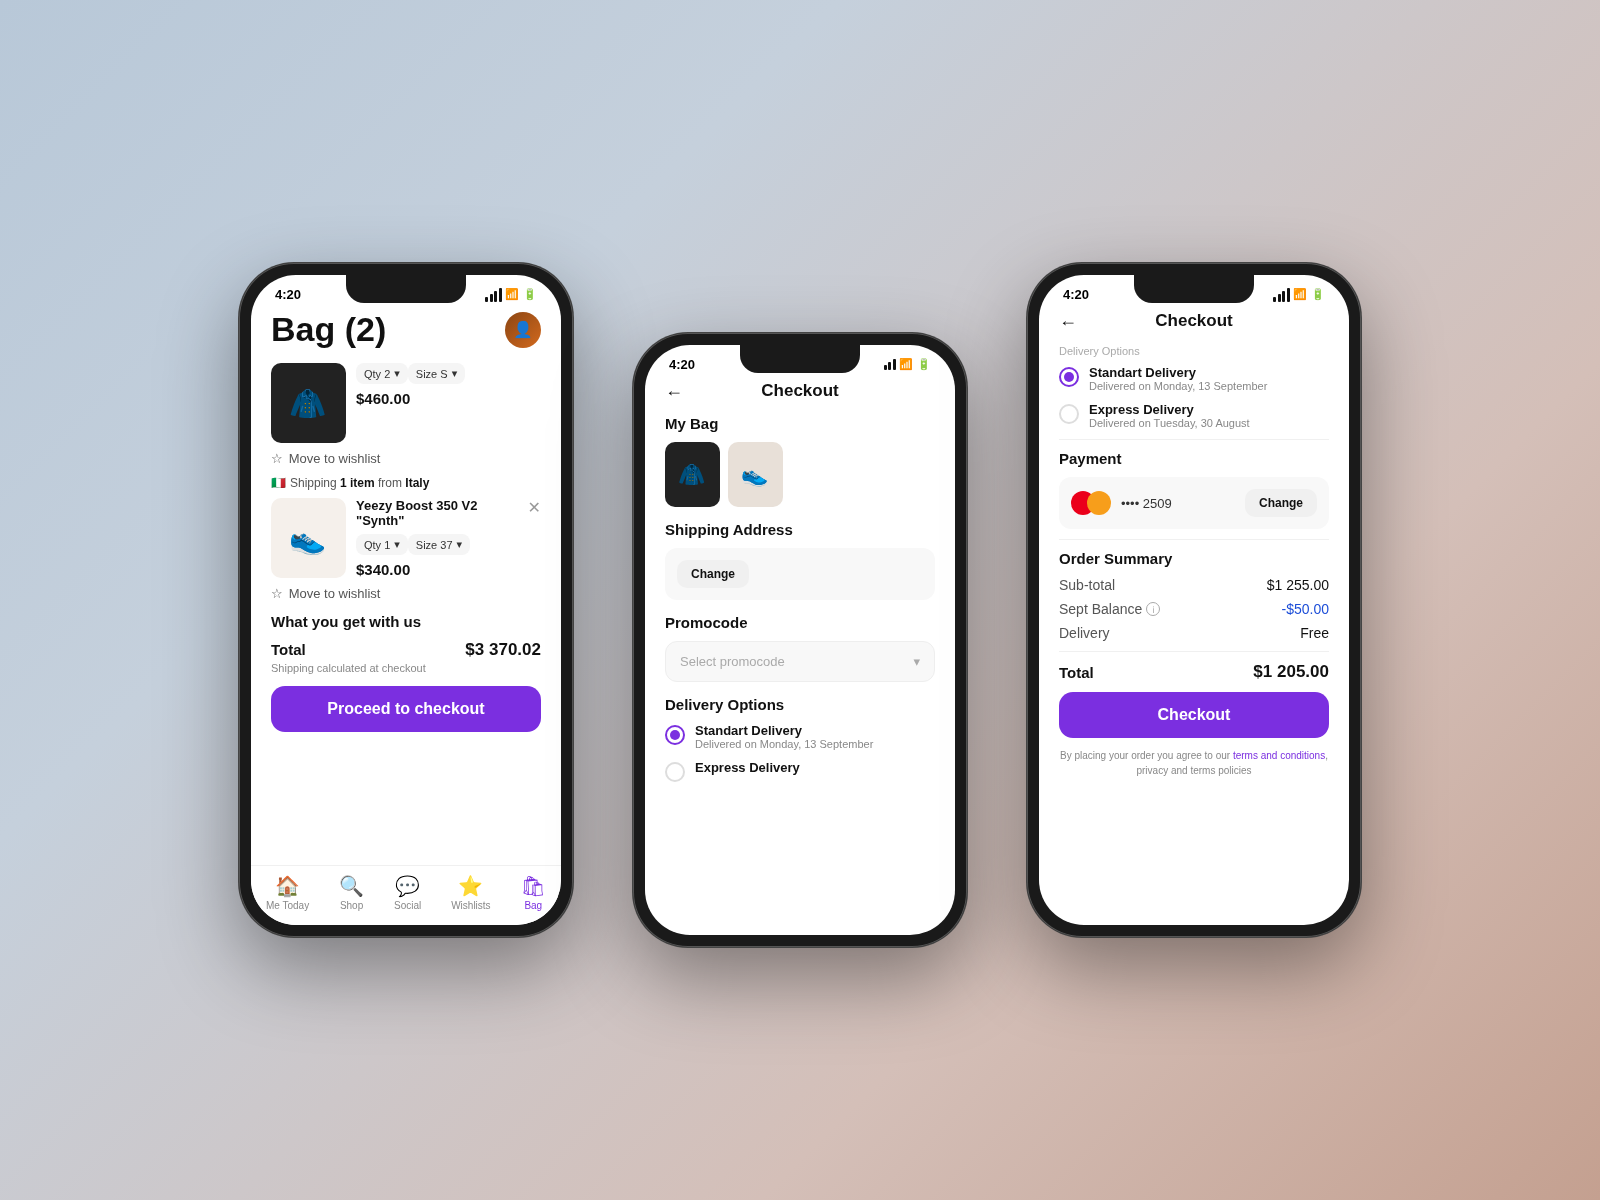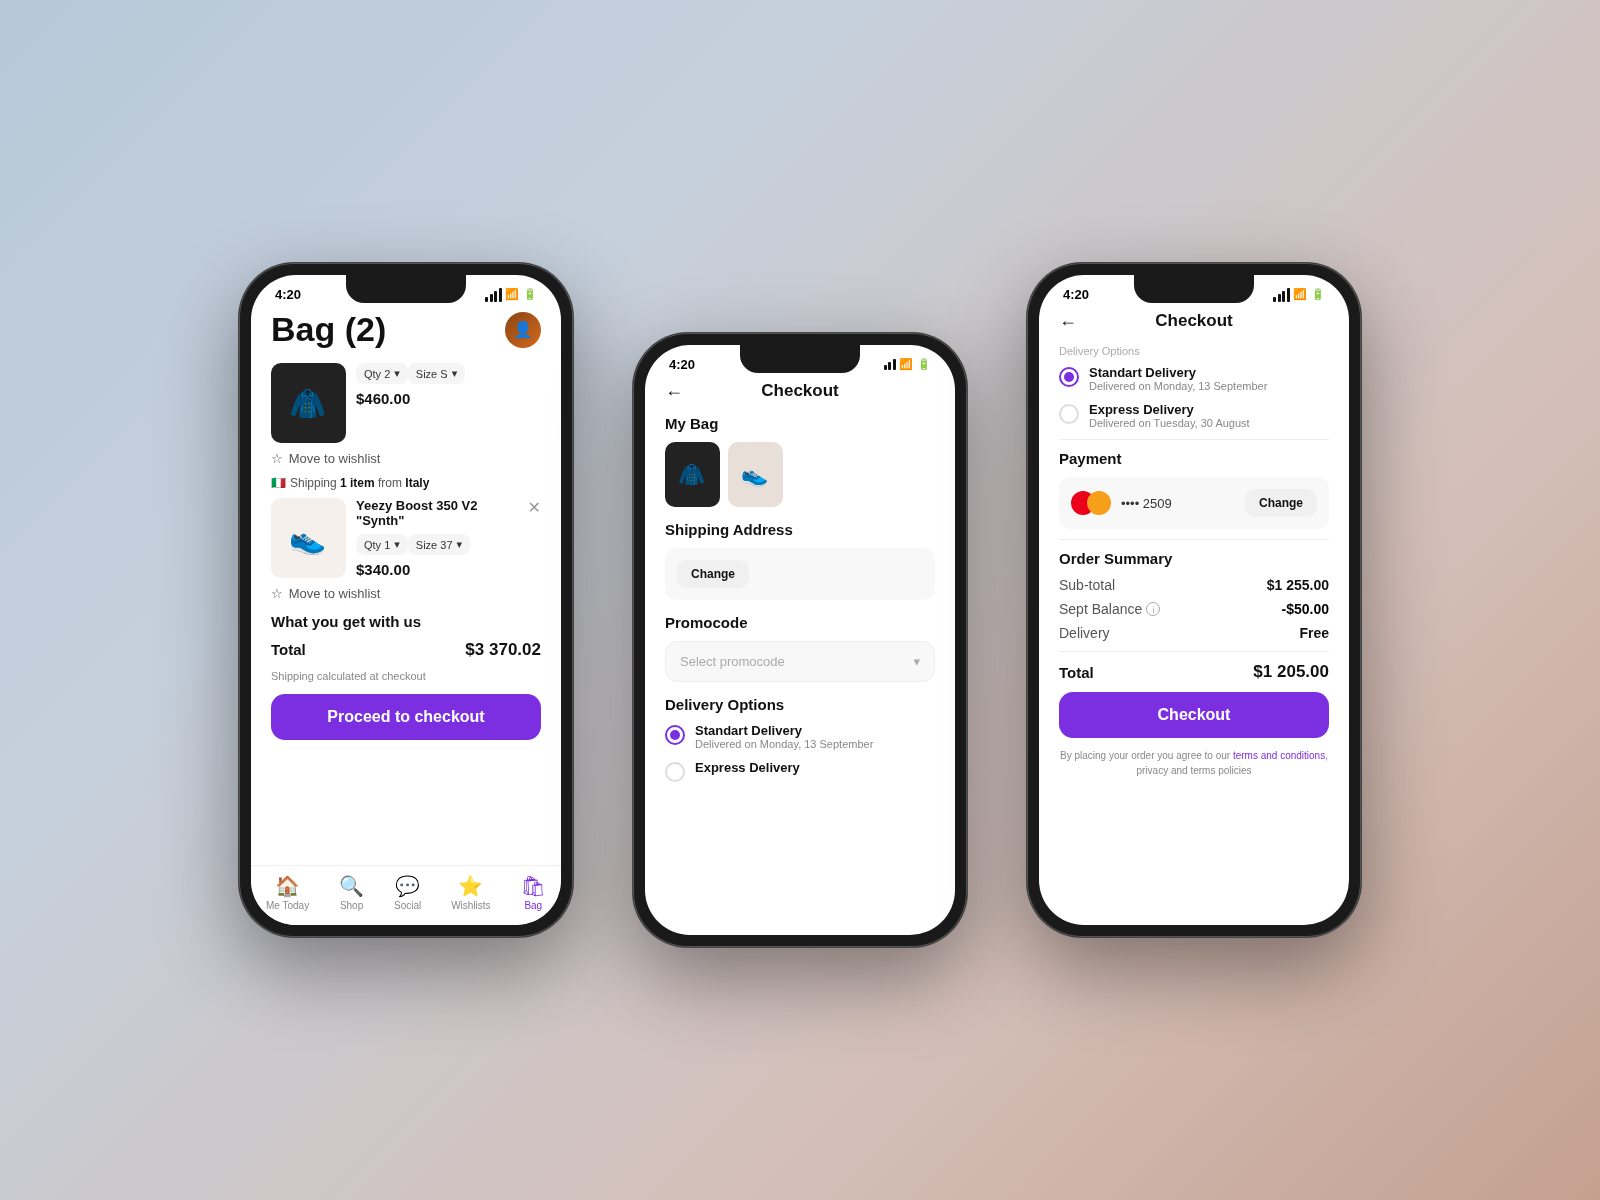--- a/index.html
+++ b/index.html
@@ -218,21 +218,21 @@
 
     .total-amount {
       font-size: 17px;
       font-weight: 700;
       color: #111;
     }
 
     .shipping-note {
       font-size: 11px;
       color: #888;
-      margin-top: 10px;
+      margin-top: 2px;
     }
 
     .checkout-btn {
       width: 100%;
       background: #7B2FE0;
       color: #fff;
       border: none;
       border-radius: 14px;
       padding: 14px;
       font-size: 16px;
@@ -460,25 +460,25 @@
     .summary-label {
       font-size: 14px;
       color: #555;
       display: flex;
       align-items: center;
       gap: 4px;
     }
 
     .summary-value {
       font-size: 14px;
-      font-weight: 700;
-      color: #111;
-    }
-
-    .summary-value.discount { color: #000000; }
+      font-weight: 400;
+      color: #111;
+    }
+
+    .summary-value.discount { color: #1d4ed8; }
     .summary-value.free { color: #111; }
 
     .total-summary-row {
       display: flex;
       justify-content: space-between;
       align-items: center;
       margin: 10px 0;
     }
 
     .total-summary-label {

